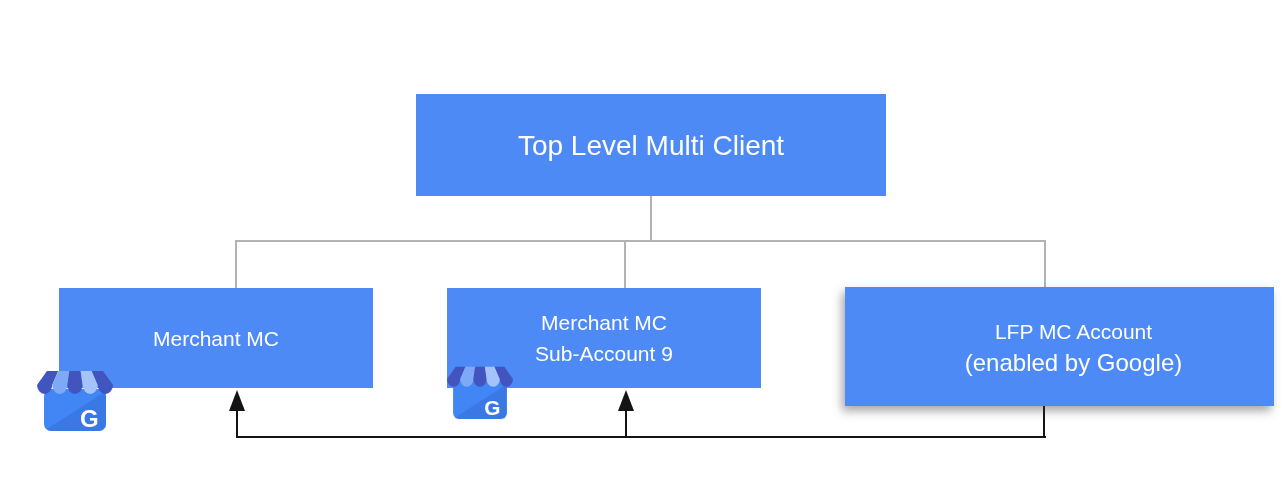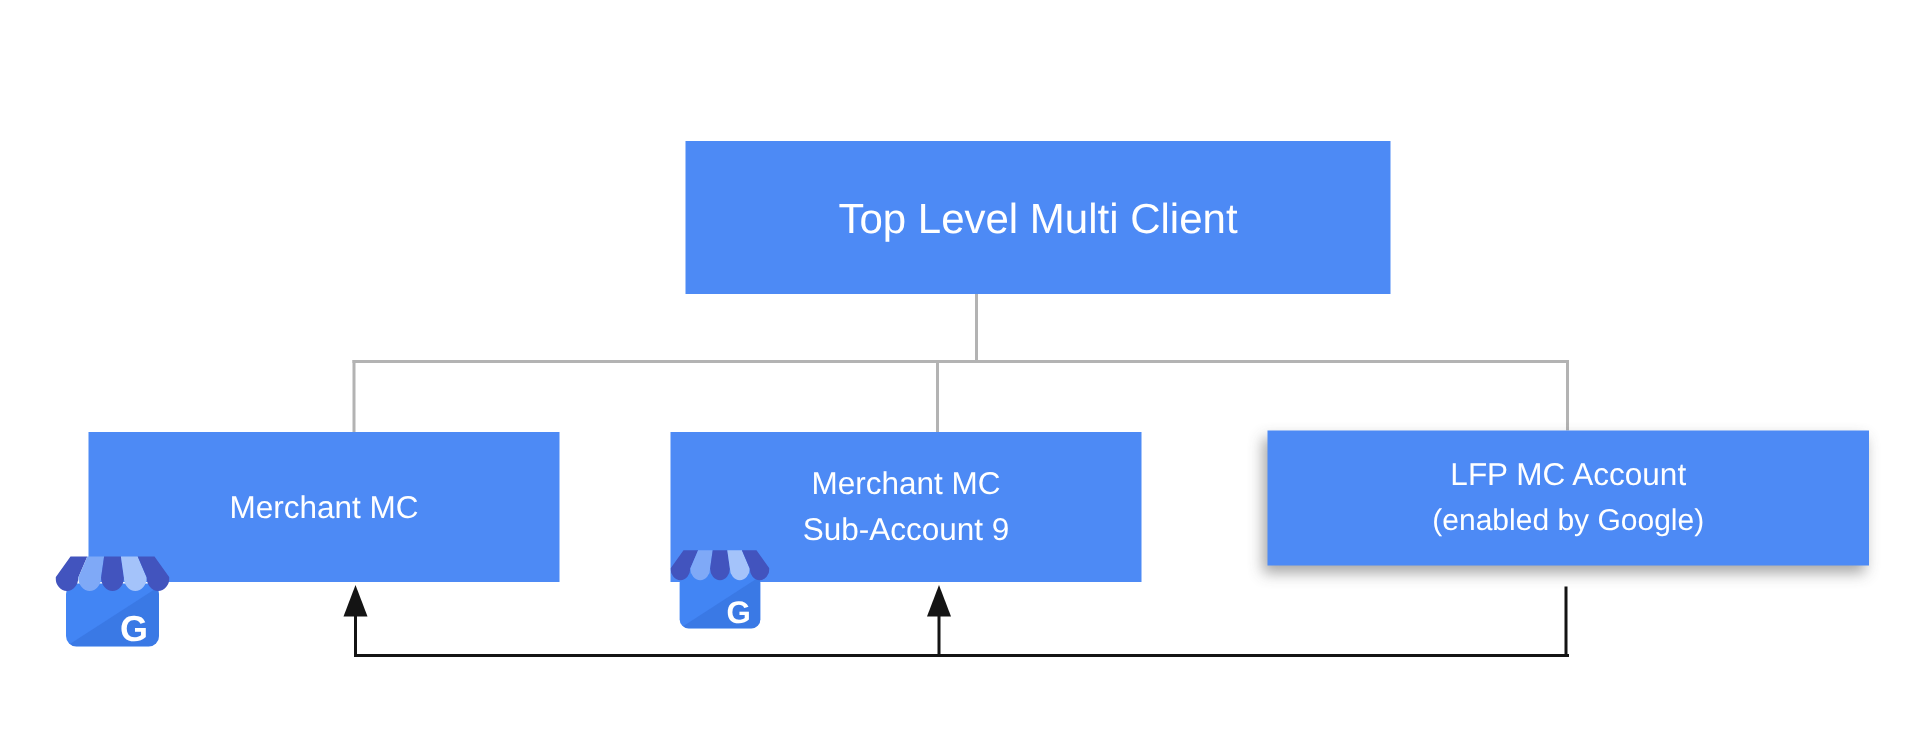--- a/index.html
+++ b/index.html
@@ -24,30 +24,31 @@
     position:absolute;
     background:var(--node-fill);
     color:var(--node-text);
     display:flex;
     flex-direction:column;
     align-items:center;
     justify-content:center;
     text-align:center;
   }
   .node .l1,.node .l2{display:block;}
-  .node-mca{left:416px;top:94px;width:470px;height:102px;font-size:28px;line-height:41px;margin-left:41px;}
+  .node-mca{left:416px;top:94px;width:470px;height:102px;font-size:28px;line-height:41px;}
   .node-sub{width:314px;height:100px;font-size:21px;line-height:31px;}
   .node-sub1{left:59px;top:288px;}
   .node-sub2{left:447px;top:288px;}
   .node-lfp{
-    left:845px;top:287px;width:401px;height:90px;
+    left:845px;top:287px;width:401px;height:119px;
     font-size:21px;line-height:31px;
     box-shadow:-3px 5px 9px rgba(60,60,60,0.45);
+    padding-left:28px;
   }
-  .node-lfp .l2{font-size:20px;}
+  .node-lfp .l2{font-size:24px;}
   .line{position:absolute;}
   .gray{background:var(--connector-gray);}
   .black{background:var(--arrow-black);}
   .v{width:2px;}
   .h{height:2px;}
   .stem-mca{left:650px;top:196px;height:46px;}
   .bar-tree{left:235px;top:240px;width:811px;}
   .drop-sub1{left:235px;top:240px;height:48px;}
   .drop-sub2{left:624px;top:240px;height:48px;}
   .drop-lfp{left:1044px;top:240px;height:47px;}

